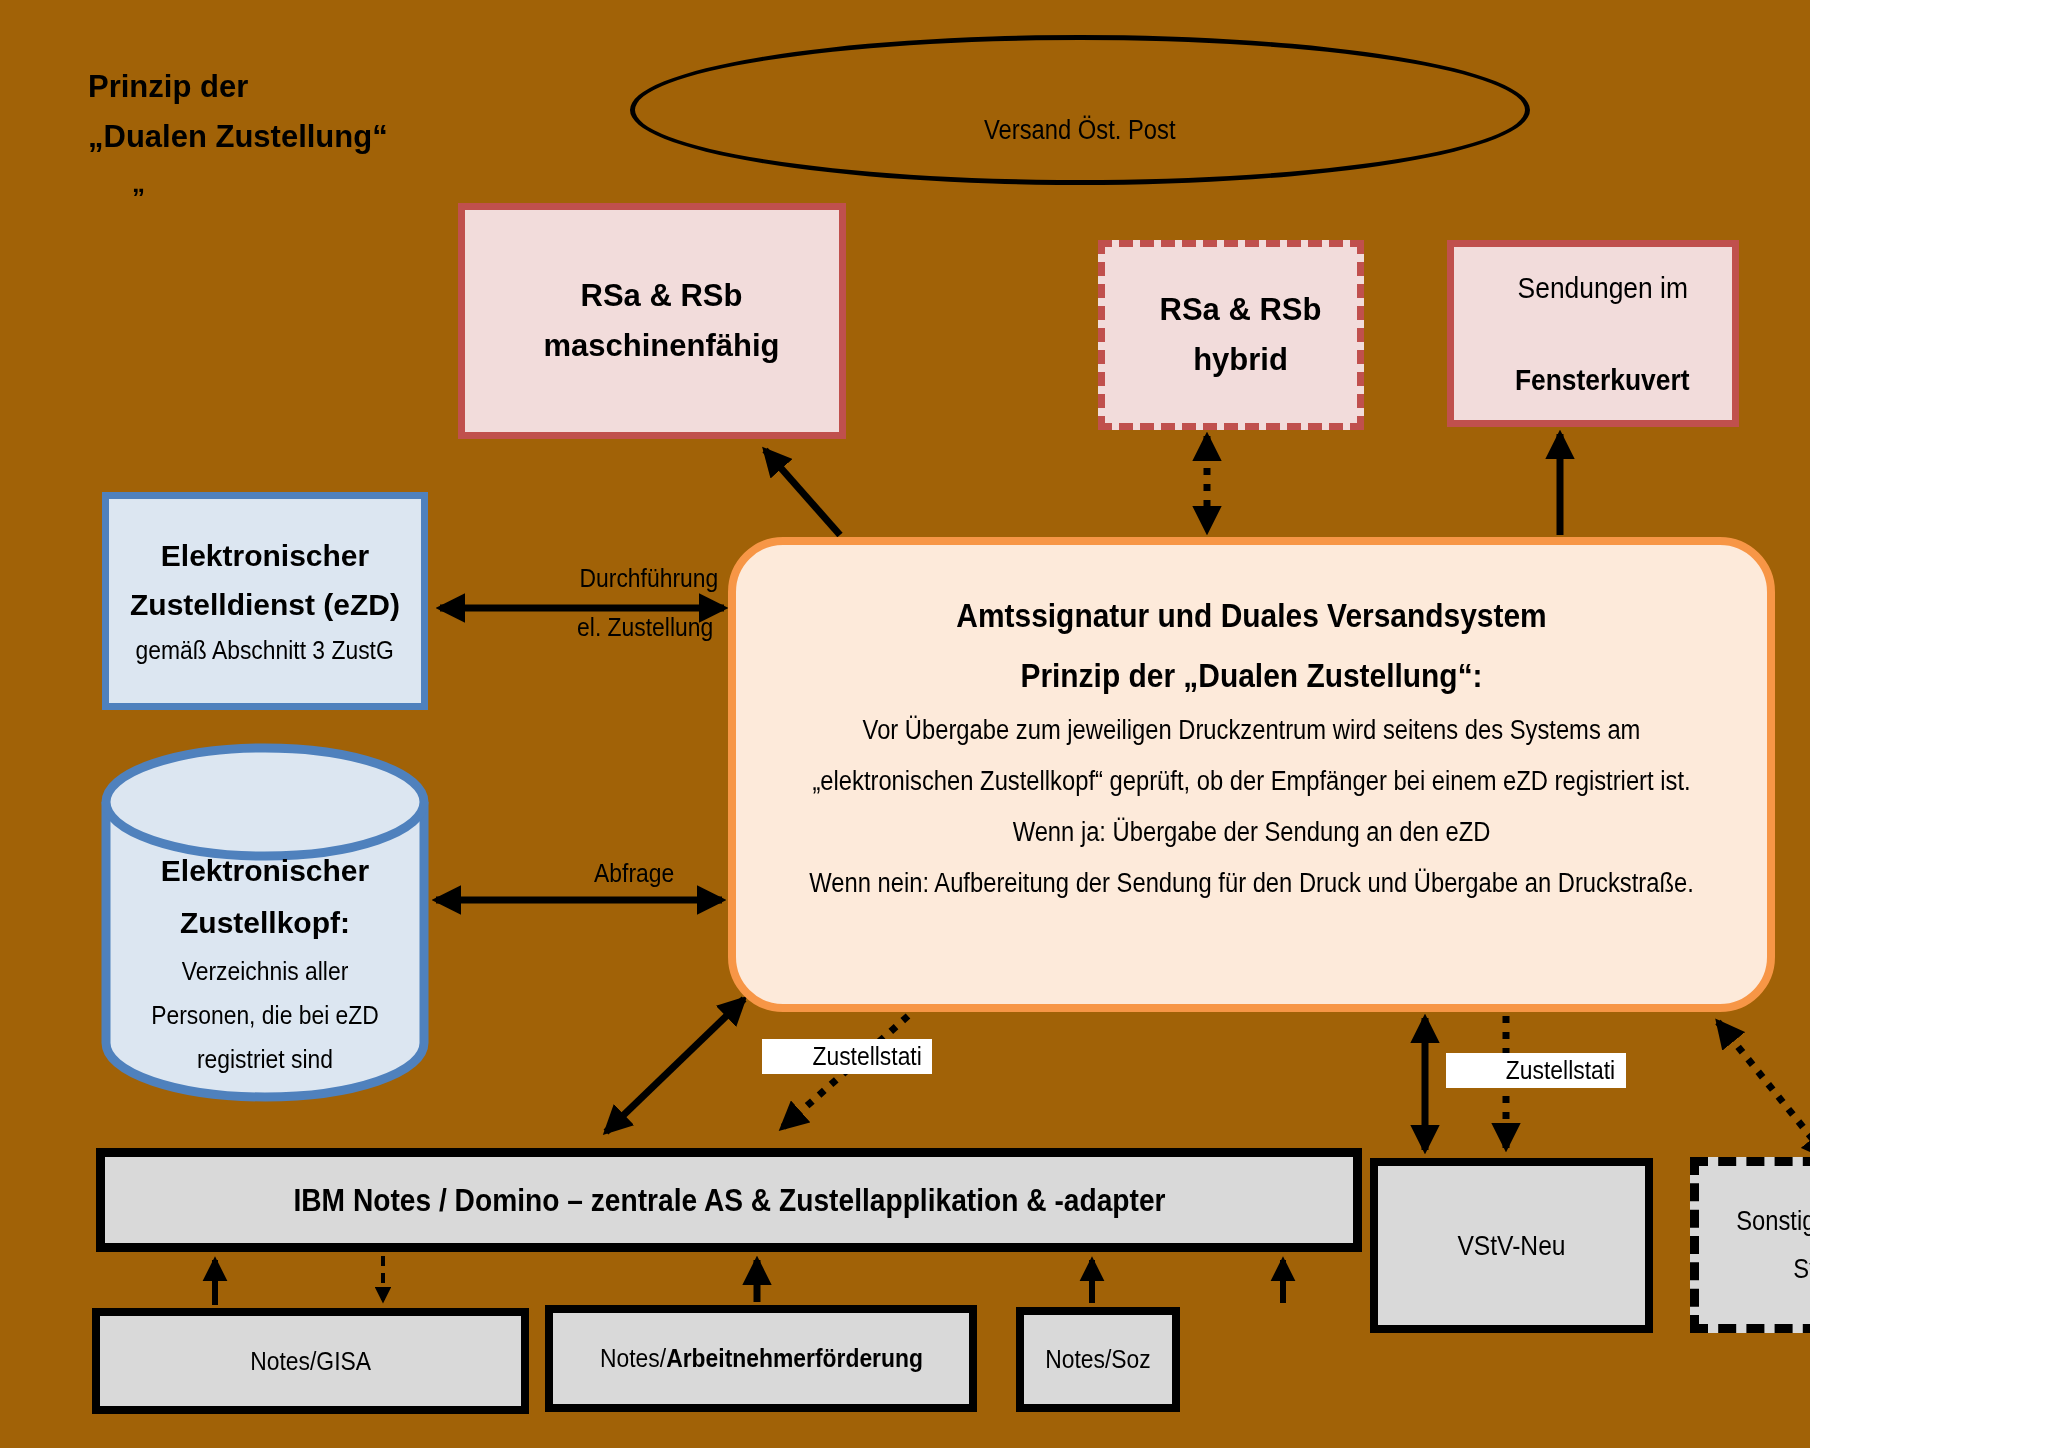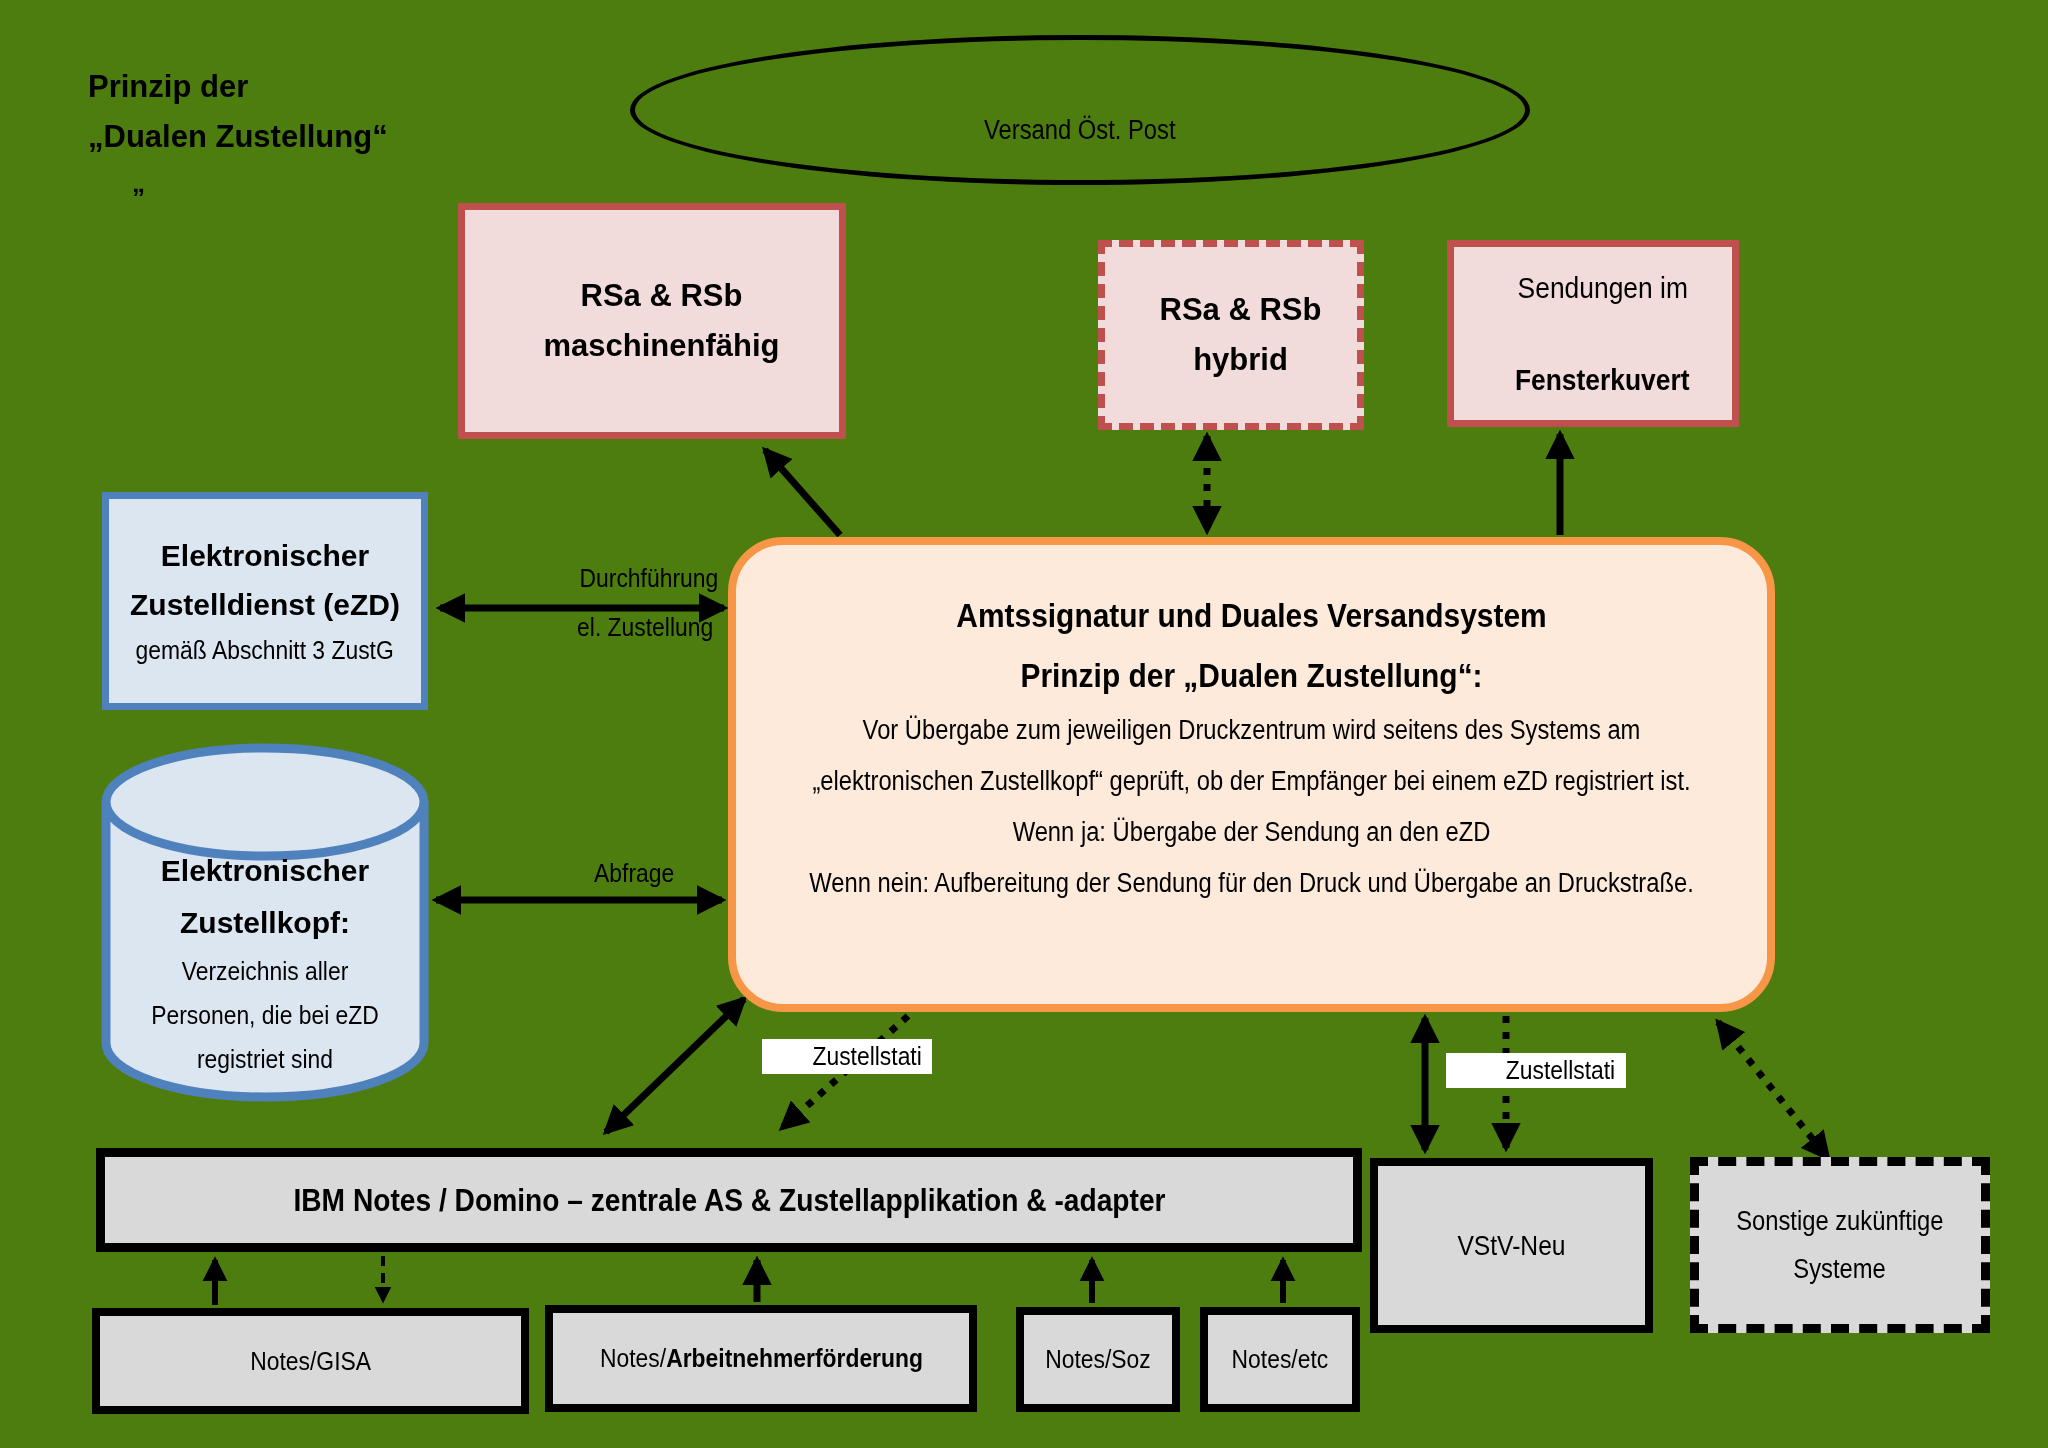--- a/index.html
+++ b/index.html
@@ -1,17 +1,17 @@
 <!DOCTYPE html>
 <html><head>
 <meta charset="utf-8">
 <style>
   html,body{margin:0;padding:0;background:#fff;}
   #canvas{
-    position:relative;width:2048px;height:1448px;background:#4d7c0f;
+    position:relative;width:1810px;height:1448px;background:#a16207;
     font-family:"Liberation Sans",sans-serif;color:#000;overflow:hidden;
   }
   .abs{position:absolute;box-sizing:border-box;}
   .flexc{display:flex;flex-direction:column;align-items:center;justify-content:center;text-align:center;}
   .cx{display:block;transform:scaleX(0.88);transform-origin:50% 50%;white-space:nowrap;}
   .b{font-weight:bold;}
   
   #title{left:88px;top:62px;width:460px;font-size:31px;font-weight:bold;line-height:50px;}
   #stray-quote{left:132px;top:168px;font-size:26px;font-weight:bold;}
   
@@ -145,23 +145,20 @@
 
   <div id="box-gisa" class="abs graybox flexc">
     <span class="cx">Notes/GISA</span>
   </div>
   <div id="box-arbeit" class="abs graybox flexc">
     <span class="cx"><span>Notes/</span><span class="b">Arbeitnehmerförderung</span></span>
   </div>
   <div id="box-soz" class="abs graybox flexc">
     <span class="cx">Notes/Soz</span>
   </div>
-  <div id="box-etc" class="abs graybox flexc">
-    <span class="cx">Notes/etc</span>
-  </div>
 
   <div id="box-vstv" class="abs graybox flexc">
     <span class="cx">VStV-Neu</span>
   </div>
   <div id="box-sonstige" class="abs graybox flexc">
     <span class="cx">Sonstige zukünftige</span>
     <span class="cx">Systeme</span>
   </div>
 
   <div id="lbl-durch1" class="abs edgelbl">

